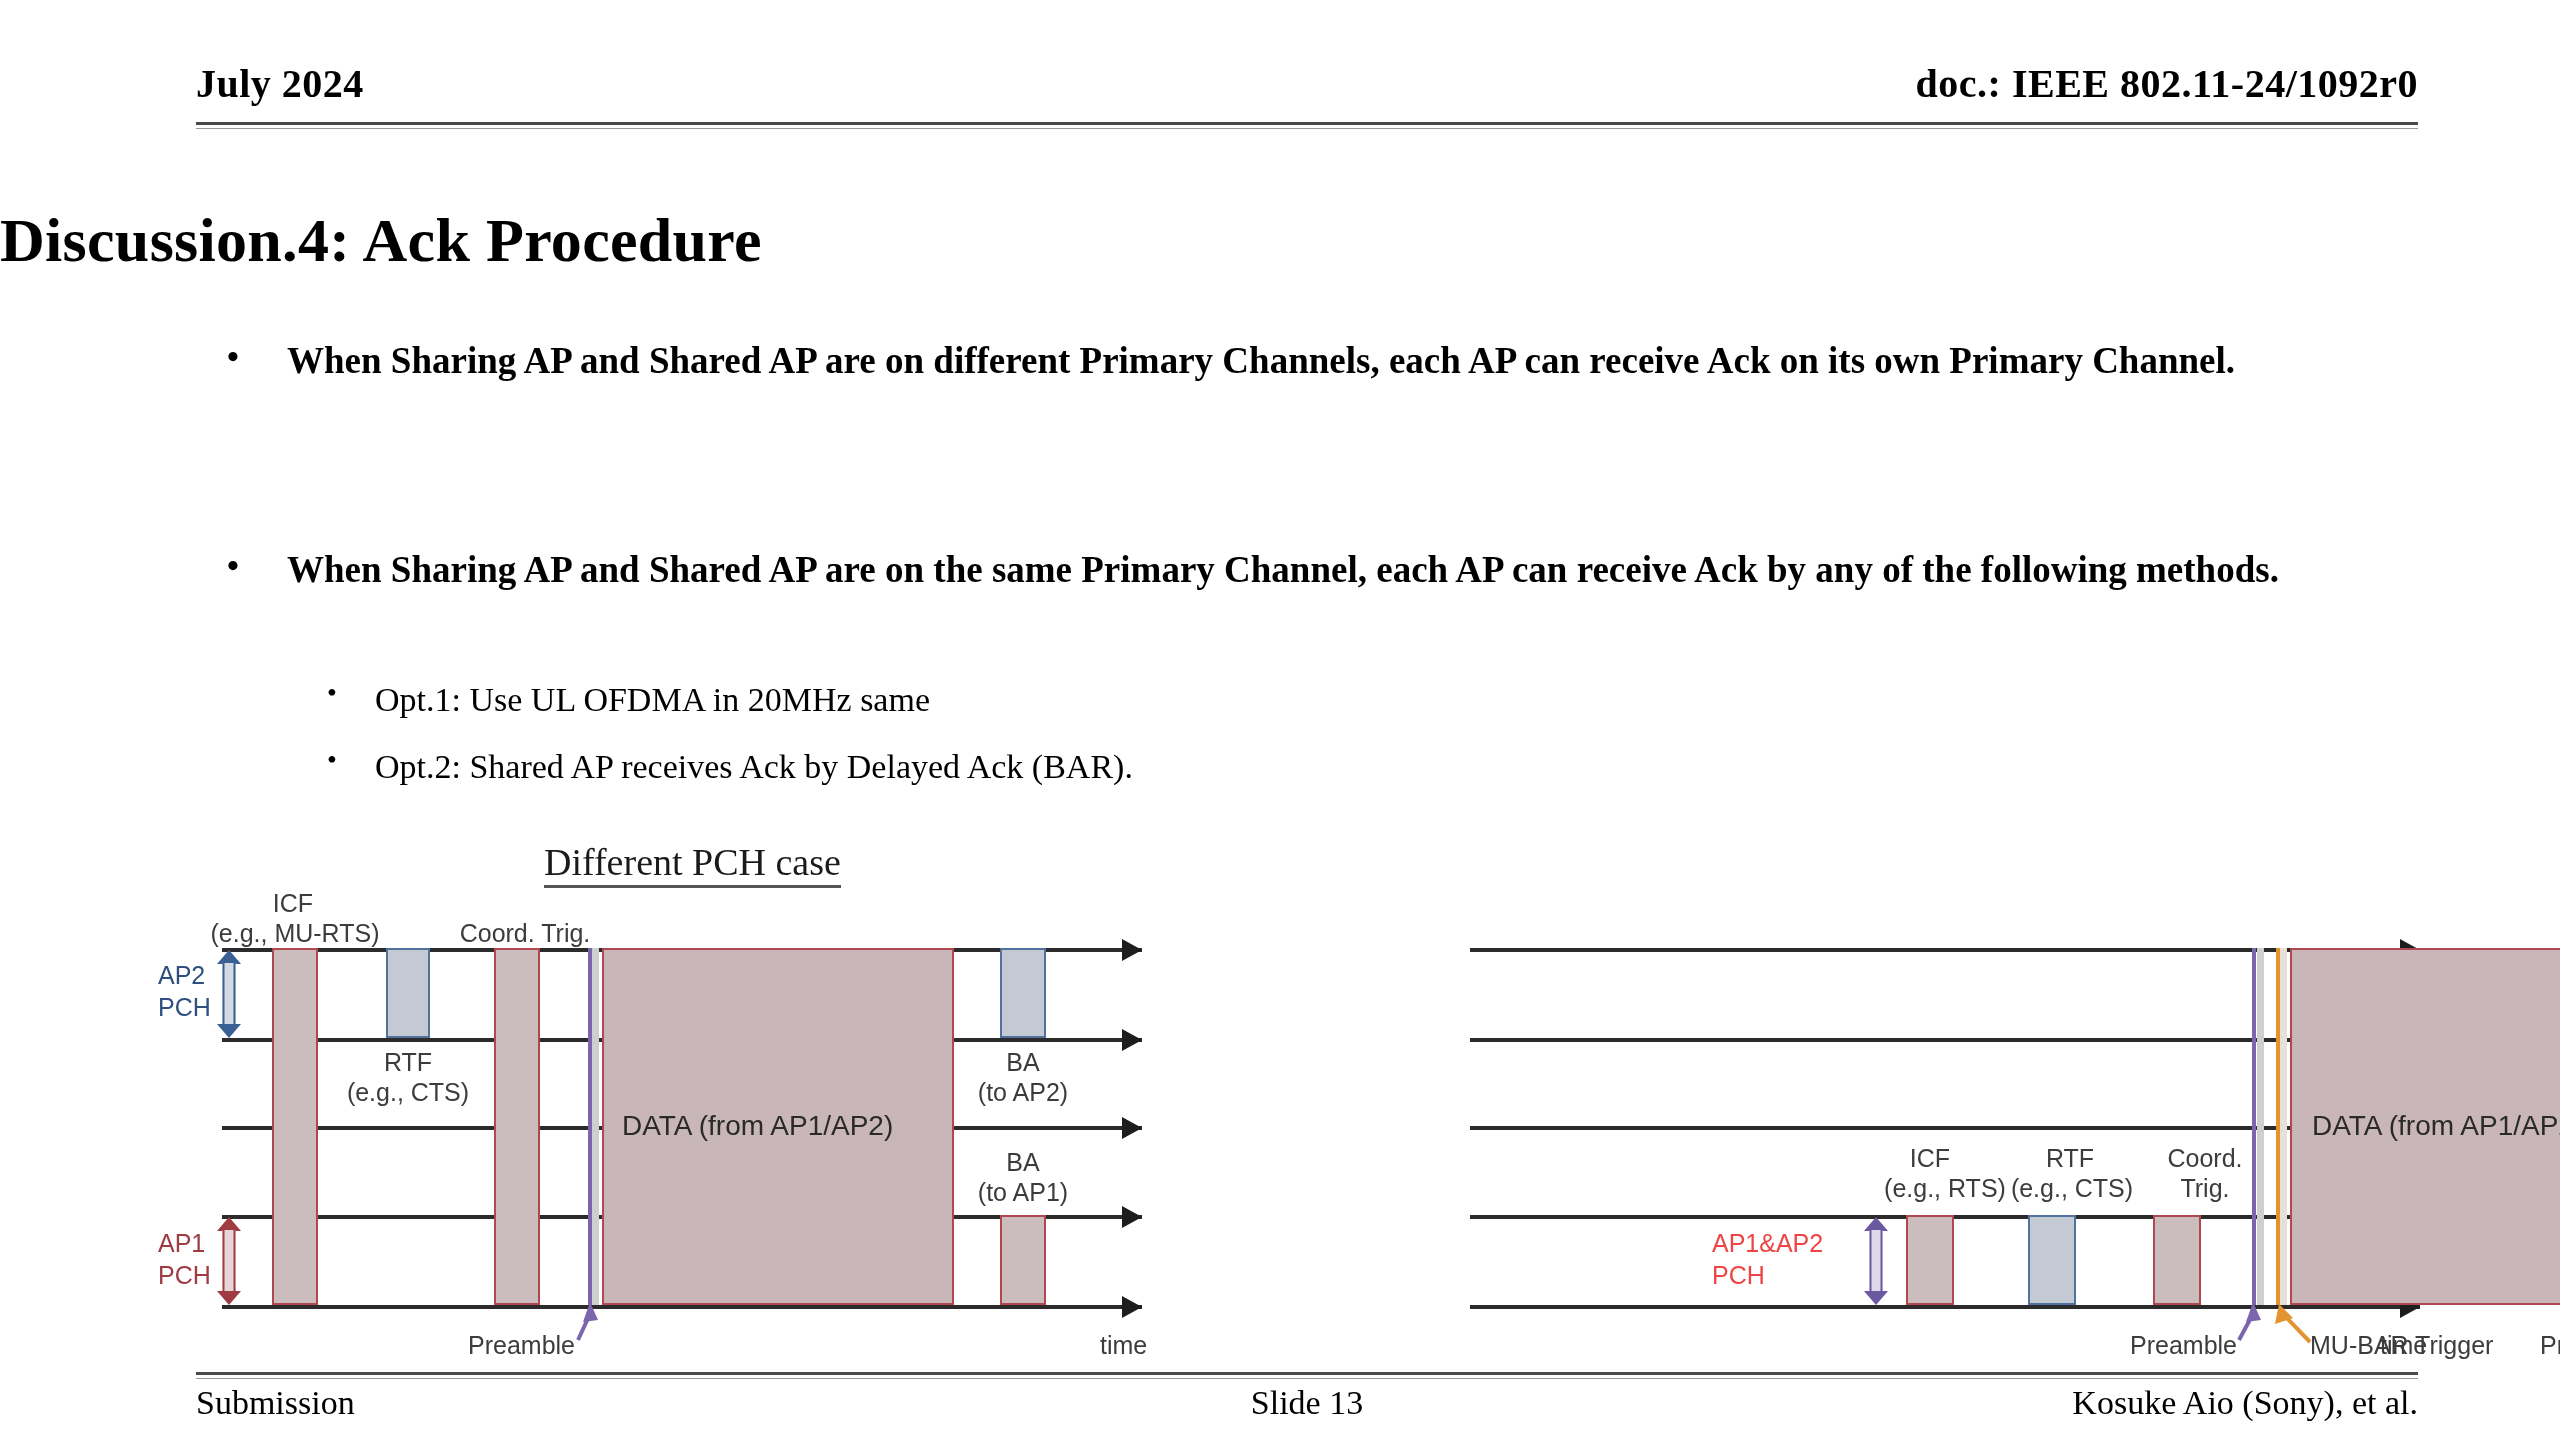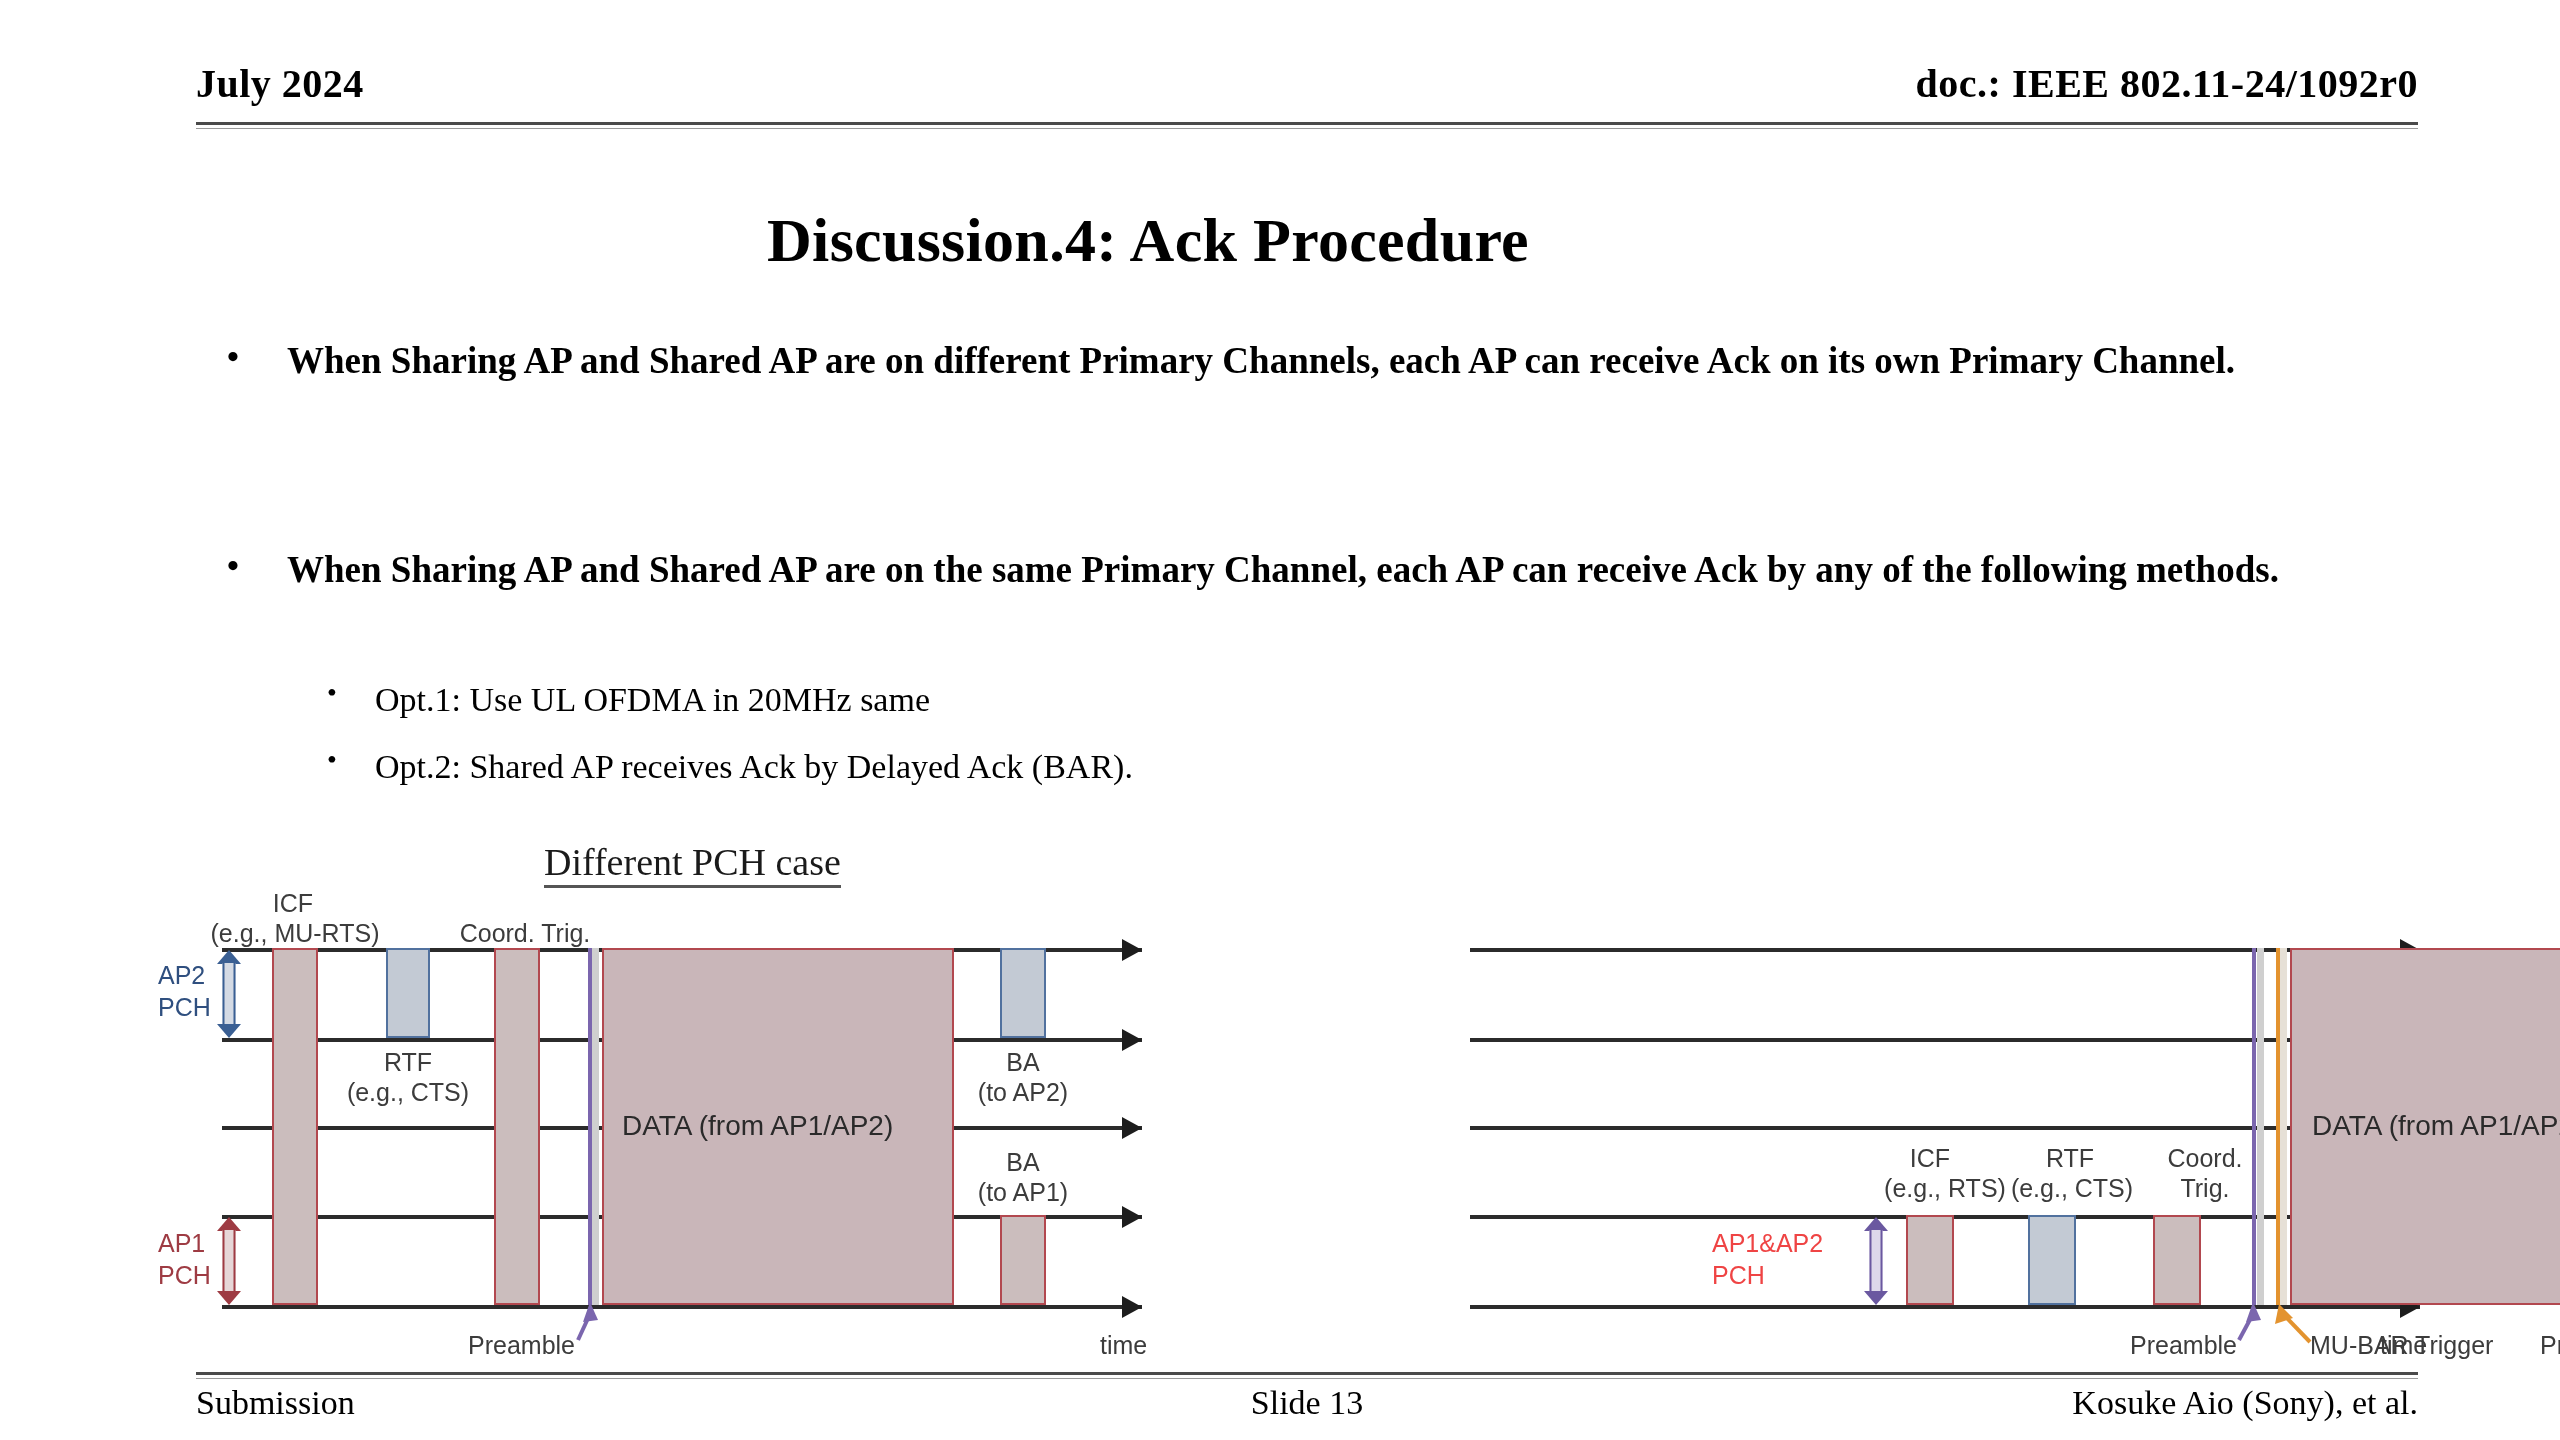--- a/index.html
+++ b/index.html
@@ -10,23 +10,23 @@
   #header{position:absolute;left:196px;top:60px;width:2222px;height:70px;}
   #hdr-date{position:absolute;left:0;top:0;font-size:40px;font-weight:bold;
             font-family:"Liberation Serif",serif;letter-spacing:.5px;}
   #hdr-doc{position:absolute;right:0;top:0;font-size:40px;font-weight:bold;
            font-family:"Liberation Serif",serif;letter-spacing:.5px;white-space:nowrap;}
   .dblrule{position:absolute;left:0;width:100%;border-top:3px solid #4a4a4a;
            border-bottom:1px solid #9a9a9a;height:3px;}
   #hdr-rule{top:62px;}
 
   
-  #title{position:absolute;left:0;top:205px;width:2232px;text-align:center;
+  #title{position:absolute;left:0;top:205px;width:2232px;
          font-size:62px;font-weight:bold;font-family:"Liberation Serif",serif;
-         letter-spacing:.3px;padding-left:32px;}
+         letter-spacing:.3px;}
 
   
   .b1{position:absolute;font-size:37px;font-weight:bold;line-height:1.33;
       font-family:"Liberation Serif",serif;}
   .b1 .dot{position:absolute;left:-60px;top:-2px;font-size:34px;}
   .b2{position:absolute;font-size:34px;font-weight:normal;line-height:1.3;
       font-family:"Liberation Serif",serif;}
   .b2 .dot{position:absolute;left:-48px;top:-3px;font-size:28px;}
 
   #bul1{left:287px;top:336px;width:2130px;}

